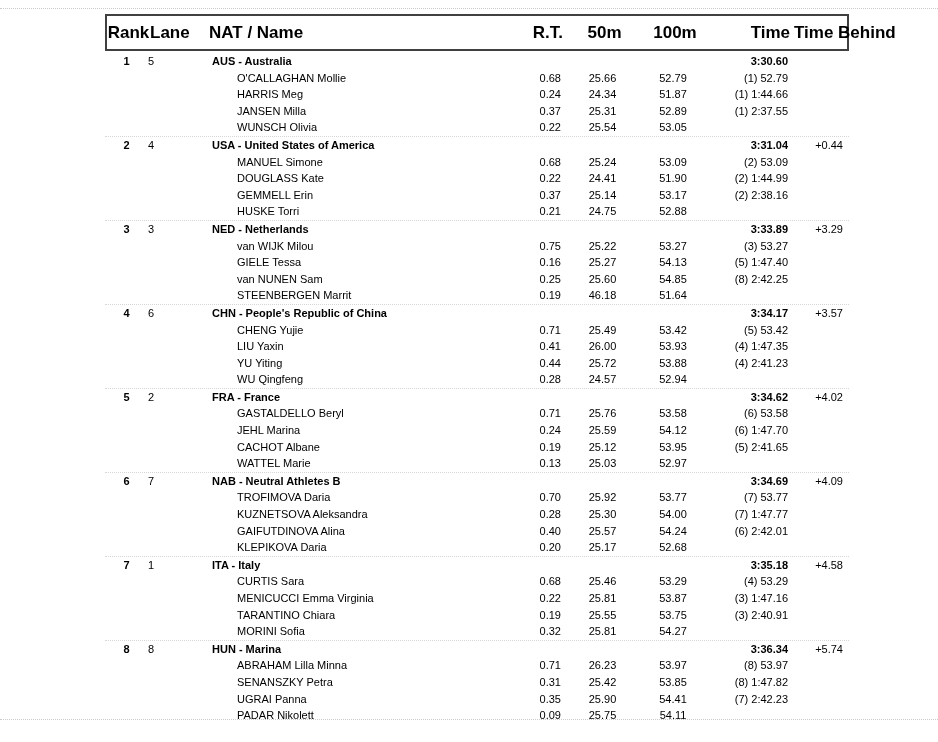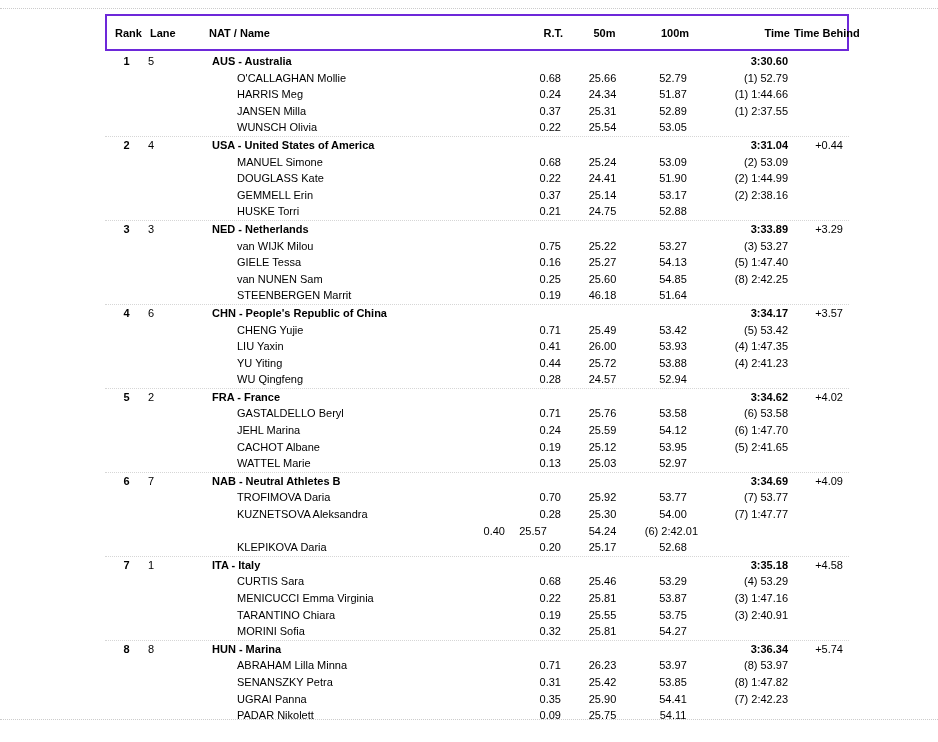--- a/index.html
+++ b/index.html
@@ -24,25 +24,25 @@
     top: 14px;
     left: 105px;
     width: 744px;
   }
   .grid-row {
     display: grid;
     grid-template-columns: 43px 52px 305px 56px 83px 58px 90px 57px;
   }
   
   .header-box {
-    border: 2px solid #6d28d9;
+    border: 2px solid #404040;
     height: 37px;
     align-items: center;
     font-weight: bold;
-    font-size: 11px;
+    font-size: 17px;
   }
   .header-box .cell { line-height: 12px; }
   .hdr-behind { white-space: pre-line; text-align: right; padding-right: 5px; line-height: 12.5px; }
 
   
   .row {
     height: 16.6px;
     font-size: 11px;
     line-height: 16.6px;
     align-items: center;
@@ -405,20 +405,21 @@
     <div class="cell c-rt">0.28</div>
     <div class="cell c-50">25.30</div>
     <div class="cell c-100">54.00</div>
     <div class="cell c-time">(7) 1:47.77</div>
     <div class="cell c-behind"></div>
   </div>
 
   <div class="grid-row row swimmer-row">
     <div class="cell c-rank"></div>
     <div class="cell c-lane"></div>
+    <div class="cell c-name">GAIFUTDINOVA Alina</div>
     <div class="cell c-rt">0.40</div>
     <div class="cell c-50">25.57</div>
     <div class="cell c-100">54.24</div>
     <div class="cell c-time">(6) 2:42.01</div>
     <div class="cell c-behind"></div>
   </div>
 
   <div class="grid-row row swimmer-row">
     <div class="cell c-rank"></div>
     <div class="cell c-lane"></div>

